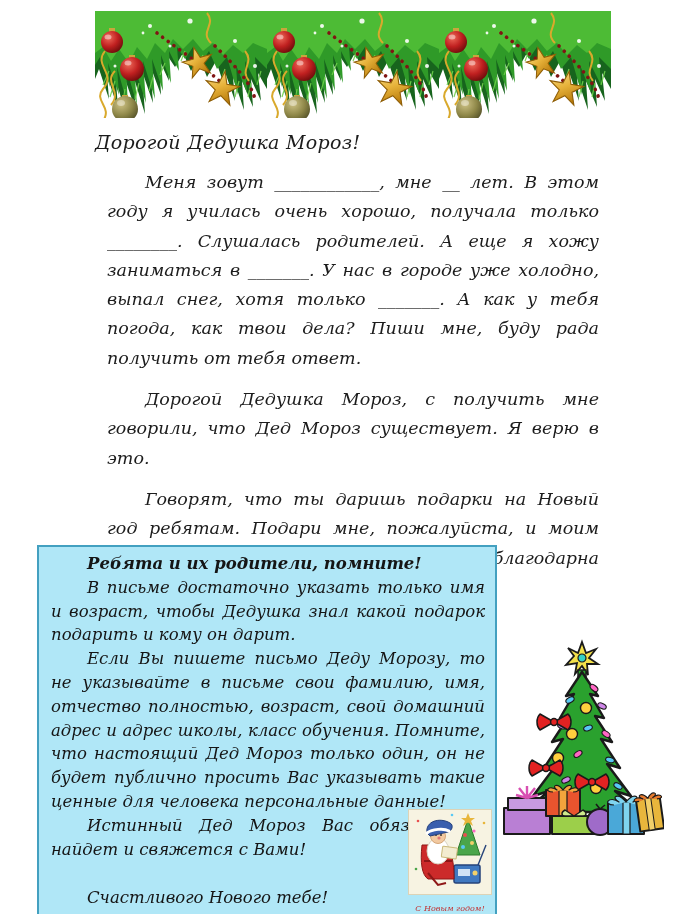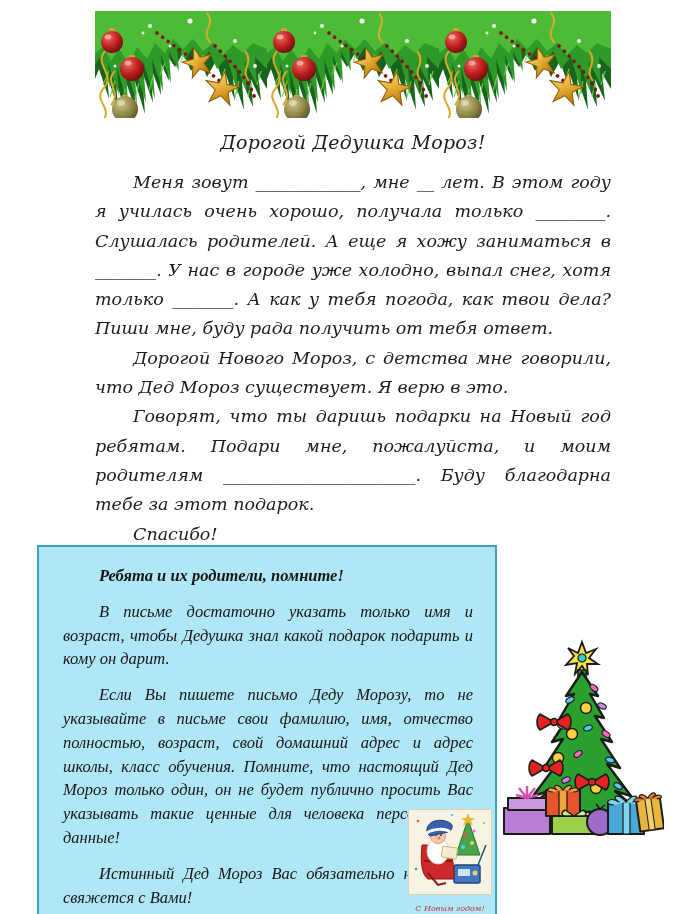--- a/index.html
+++ b/index.html
@@ -2,31 +2,31 @@
 <html><head>
 <meta charset="utf-8">
 <style>
   html,body{margin:0;padding:0;background:#ffffff;}
   .page{position:relative;width:690px;height:914px;background:#ffffff;overflow:hidden;
         font-family:"DejaVu Serif", serif;}
   
   .banner{position:absolute;left:95px;top:11px;width:516px;height:107px;}
   
   .letter{position:absolute;left:95px;top:131px;width:516px;color:#1c1c1c;}
-  .letter-title{margin:0 0 15px 0;text-align:center;font-size:19px;font-weight:normal;
+  .letter-title{margin:0 0 15px 0;text-align:left;font-size:19px;font-weight:normal;
                 font-style:italic;letter-spacing:.3px;}
-  .letter p{margin:0;font-style:italic;font-size:17.5px;line-height:29.3px;
+  .letter p{margin:12px;font-style:italic;font-size:17.5px;line-height:29.3px;
             text-align:justify;text-indent:38px;}
   .letter p.no-just{text-align:left;}
   
   .notice-box{position:absolute;left:37px;top:545px;width:460px;min-height:341px;
               box-sizing:border-box;background:#b0e7f7;border:2px solid #43a0c0;
               padding:5px 10px 8px 12px;color:#151515;}
-  .notice-box p{margin:12px;font-style:italic;font-size:16.5px;line-height:23.8px;
-                text-align:justify;text-indent:36px;font-family:Liberation Serif, serif;}
+  .notice-box p{margin:0;font-style:italic;font-size:16.5px;line-height:23.8px;
+                text-align:justify;text-indent:36px;}
   .notice-heading{font-weight:bold;text-align:left !important;}
   .notice-closing{margin-top:25px !important;text-align:left !important;}
   
   .tree{position:absolute;left:500px;top:638px;width:164px;height:202px;}
   .postcard{position:absolute;left:408px;top:809px;width:84px;height:108px;border-radius:20px;}
   .postcard-caption{position:absolute;left:0;right:0;bottom:4px;text-align:center;
                     font-style:italic;font-size:8px;color:#c23333;
                     font-family:"DejaVu Serif", serif;}
 </style>
 </head>
@@ -109,21 +109,21 @@
       </defs>
       <use href="#garland-tile" x="0" y="0"></use>
       <use href="#garland-tile" x="172" y="0"></use>
       <use href="#garland-tile" x="344" y="0"></use>
     </svg>
   </div>
 
   <div class="letter">
     <h1 class="letter-title">Дорогой Дедушка Мороз!</h1>
     <p>Меня зовут ____________, мне __ лет. В этом году я училась очень хорошо, получала только ________. Слушалась родителей. А еще я хожу заниматься в _______. У нас в городе уже холодно, выпал снег, хотя только _______. А как у тебя погода, как твои дела? Пиши мне, буду рада получить от тебя ответ.</p>
-    <p>Дорогой Нового Мороз, с детства мне говорили, что Дед Мороз существует. Я верю в это.</p>
+    <p>Дорогой Дедушка Мороз, с получить мне говорили, что Дед Мороз существует. Я верю в это.</p>
     <p>Говорят, что ты даришь подарки на Новый год ребятам. Подари мне, пожалуйста, и моим родителям ______________________. Буду благодарна тебе за этот подарок.</p>
     <p class="no-just">Спасибо!</p>
   </div>
 
   <div class="notice-box">
     <p class="notice-heading">Ребята и их родители, помните!</p>
     <p>В письме достаточно указать только имя и возраст, чтобы Дедушка знал какой подарок подарить и кому он дарит.</p>
     <p>Если Вы пишете письмо Деду Морозу, то не указывайте в письме свои фамилию, имя, отчество полностью, возраст, свой домашний адрес и адрес школы, класс обучения. Помните, что настоящий Дед Мороз только один, он не будет публично просить Вас указывать такие ценные для человека персональные данные!</p>
     <p>Истинный Дед Мороз Вас обязательно найдет и свяжется с Вами!</p>
     <p class="notice-closing">Счастливого Нового тебе!</p>

